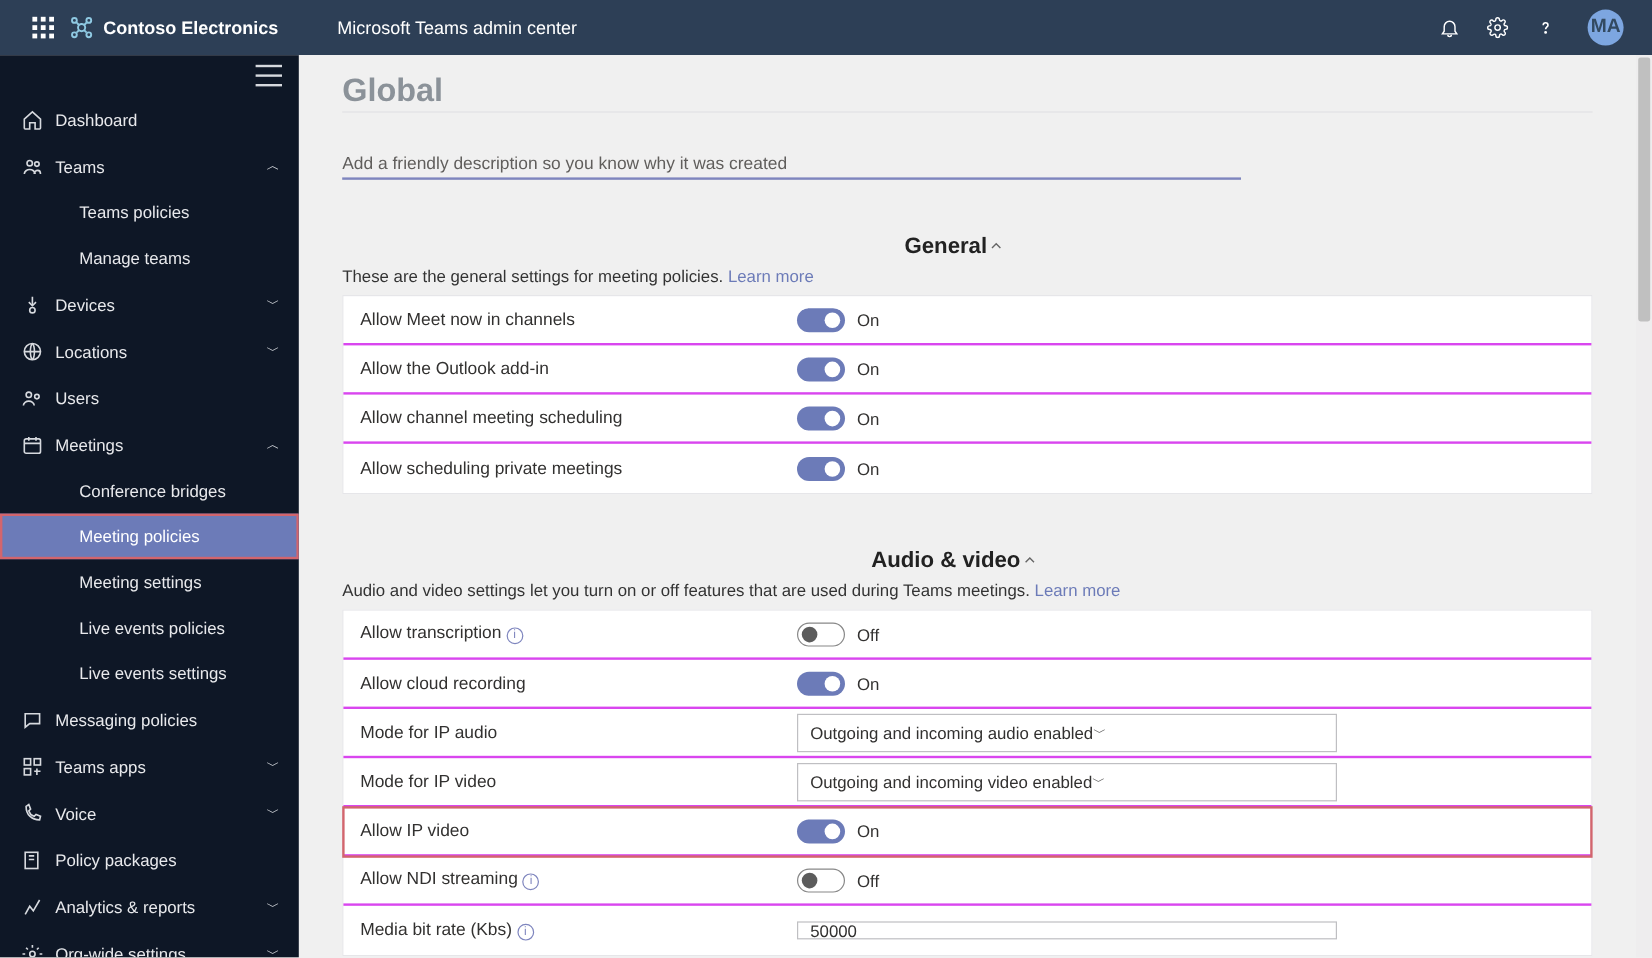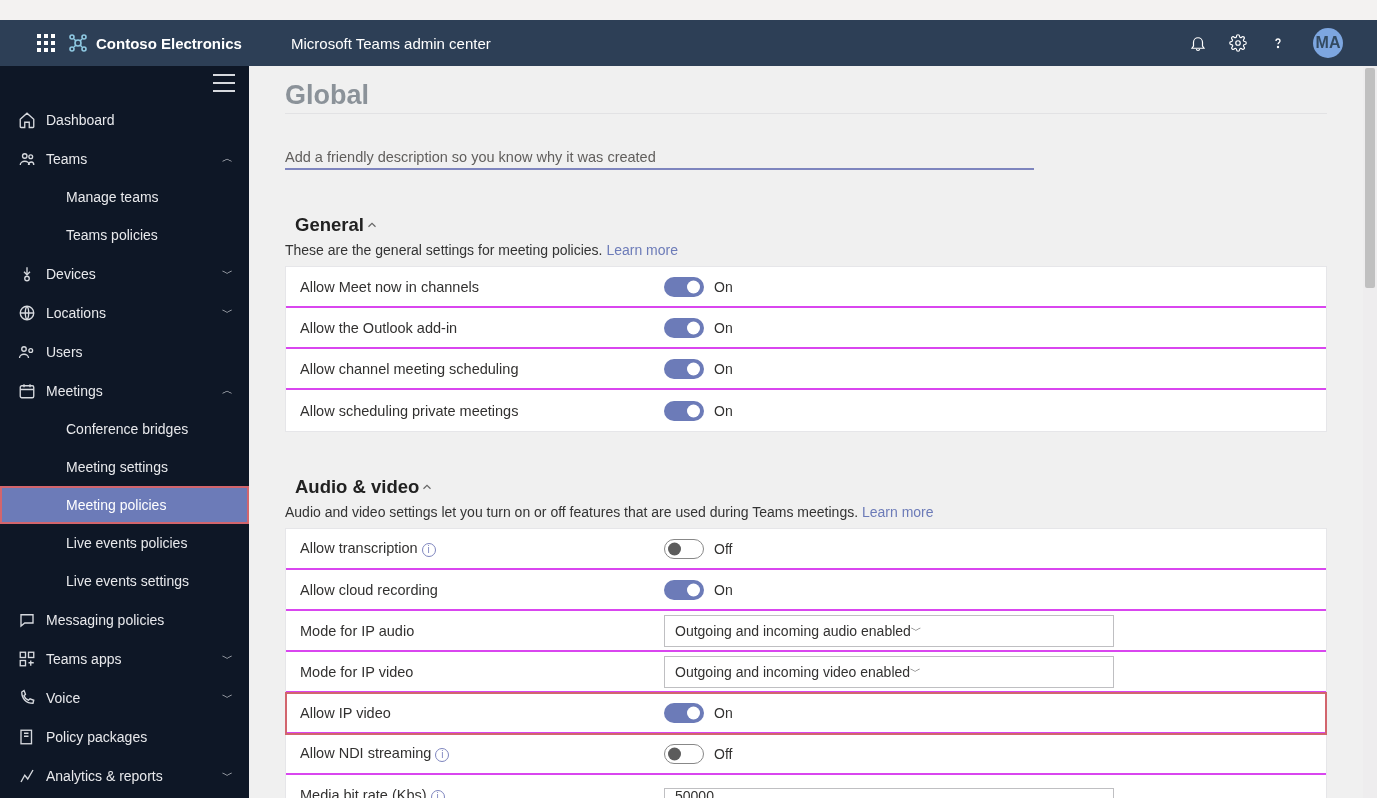--- a/index.html
+++ b/index.html
@@ -1,19 +1,19 @@
 <!DOCTYPE html>
 <html><head>
 <meta charset="utf-8">
 <style>
   * { box-sizing: border-box; margin: 0; padding: 0; font-family: "Segoe UI", -apple-system, sans-serif; }
   body { width: 1377px; height: 798px; overflow: hidden; background: #f3f2f1; }
 
   
-  .top-header { height: 46px; background: #2d3f56; color: #fff; display: flex; align-items: center; padding: 0 26px; margin-top: 20px; }
+  .top-header { height: 46px; background: #2d3f56; color: #fff; display: flex; align-items: center; padding: 0 16px; }
   .waffle { width: 40px; height: 46px; display:flex; align-items:center; justify-content:center; cursor:pointer;}
   .waffle-grid { width: 18px; height: 18px; display:grid; grid-template-columns:repeat(3,4px); grid-template-rows:repeat(3,4px); gap:3px;}
   .waffle-grid span { background:#fff; width:4px; height:4px;}
   .brand { display:flex; align-items:center; gap:8px; margin-left:2px; width: 195px;}
   .brand-logo { width:20px; height:20px; display:flex; align-items:center; justify-content:center;}
   .brand-name { font-size:15px; font-weight:600; color:#fff;}
   .app-title { font-size:15px; font-weight:400; color:#fff; margin-left:28px;}
   .header-right { margin-left:auto; display:flex; align-items:center; gap:18px; padding-right:8px;}
   .header-icon { width:22px; height:22px; display:flex; align-items:center; justify-content:center; cursor:pointer; color:#fff;}
   .avatar { width:30px; height:30px; border-radius:50%; background:#7da6e0; color:#334a61; display:flex; align-items:center; justify-content:center; font-size:16px; font-weight:600; cursor:pointer; margin-left:6px;}
@@ -35,21 +35,21 @@
   .main { flex:1; background:#f0f0f0; position:relative; overflow:auto; height:100%;}
   .scrollbar-track { position:absolute; right:0; top:0; width:14px; height:100%; background:#eeedee; display:flex; flex-direction:column; align-items:center;}
   .scrollbar-thumb { width:10px; height:220px; background:#c0c0c0; border-radius:2px; margin-top:2px; cursor:pointer;}
   .page { padding: 14px 36px 40px 36px; margin-right:14px;}
 
   .page-title { font-size:27px; font-weight:600; color:#8b9299; border-bottom:1px solid #e2e2e4; padding-bottom:2px;}
   .desc-input { width:749px; border:none; border-bottom:2px solid #7e85be; background:transparent; font-size:14.5px; color:#605e5c; padding:3px 0; margin-top:32px; outline:none;}
   .desc-input::placeholder { color:#605e5c;}
 
   .section { margin-top:44px;}
-  .section-header { display:flex; align-items:center; justify-content:flex-start; padding-right:30px;}
+  .section-header { display:flex; align-items:center; justify-content:center; padding-right:30px;}
   .section-title { font-size:18.5px; font-weight:700; color:#222; margin-left:10px;}
   .section-desc { font-size:14px; color:#333; margin-top:6px; }
   .section-desc a { color:#6c7bb8; text-decoration:none; cursor:pointer;}
 
   .card { background:#fff; border:1px solid #e6e6e9; margin-top:8px;}
   .row { display:flex; align-items:center; height:41px; border-bottom:2px solid #d946ef; padding:0 14px;}
   .row:last-child { border-bottom:none;}
   .row-label { flex: 0 0 364px; font-size:14.5px; color:#323130;}
   .row-ctl { display:flex; align-items:center; gap:10px;}
   .row.highlight { outline:2px solid #d2656d; outline-offset:-1px;}
@@ -156,24 +156,24 @@
             <circle cx="9" cy="8" r="3"></circle>
             <circle cx="17" cy="9" r="2.5"></circle>
             <path d="M3 20c0-3 3-5 6-5s6 2 6 5"></path>
             <path d="M14 20c0-2 1.5-4 4-4s3 2 3 4"></path>
           </svg>
         </span>
       <span class="label">Teams</span>
       <span class="chev">︿</span>
     </div>
     <div class="nav-sub">
+        <span>Teams policies</span>
+      </div>
+    <div class="nav-sub">
         <span>Manage teams</span>
-      </div>
-    <div class="nav-sub">
-        <span>Teams policies</span>
       </div>
 
     <div class="nav-item">
       <span class="nav-icon">
           <svg width="18" height="18" viewBox="0 0 24 24" fill="none" stroke="#d6d9de" stroke-width="1.8">
             <path d="M12 3v10"></path>
             <path d="M8 9l4 4 4-4"></path>
             <circle cx="12" cy="18" r="3"></circle>
           </svg>
         </span>
@@ -209,25 +209,25 @@
             <rect x="3" y="5" width="18" height="16" rx="2"></rect>
             <path d="M3 10h18M8 3v4M16 3v4"></path>
           </svg>
         </span>
       <span class="label">Meetings</span>
       <span class="chev">︿</span>
     </div>
     <div class="nav-sub">
         <span>Conference bridges</span>
       </div>
-    <div class="nav-sub">
-        <span>Meeting settings</span>
-      </div>
     <div class="nav-sub active">
         <span>Meeting policies</span>
+      </div>
+    <div class="nav-sub">
+        <span>Meeting settings</span>
       </div>
     <div class="nav-sub">
         <span>Live events policies</span>
       </div>
     <div class="nav-sub">
         <span>Live events settings</span>
       </div>
 
     <div class="nav-item">
       <span class="nav-icon">

